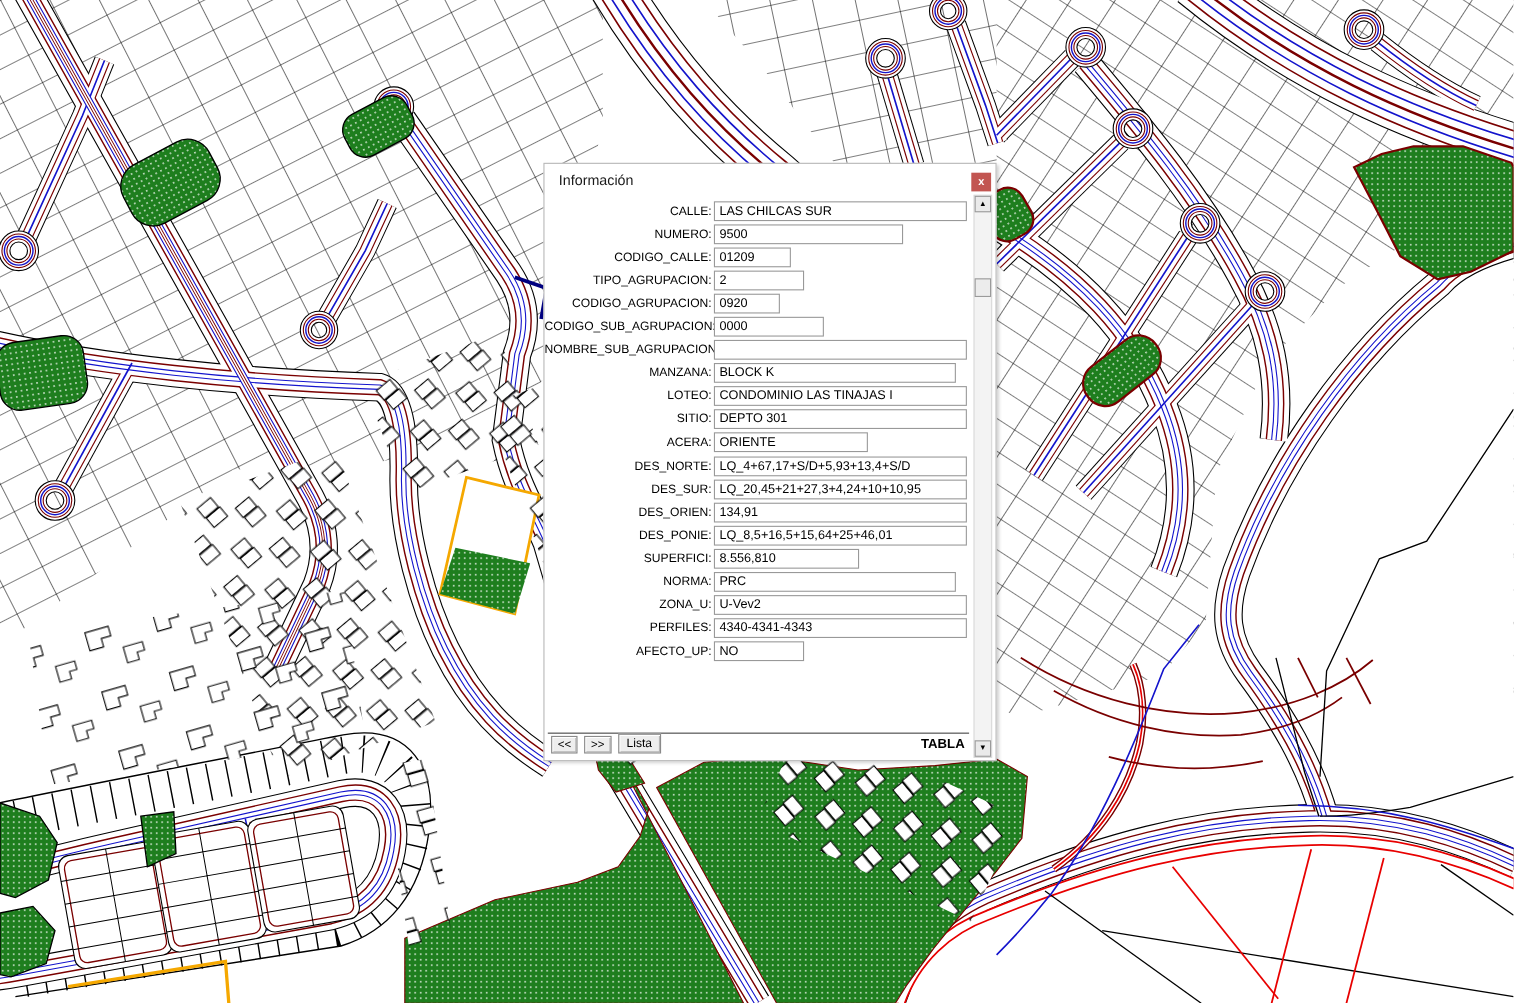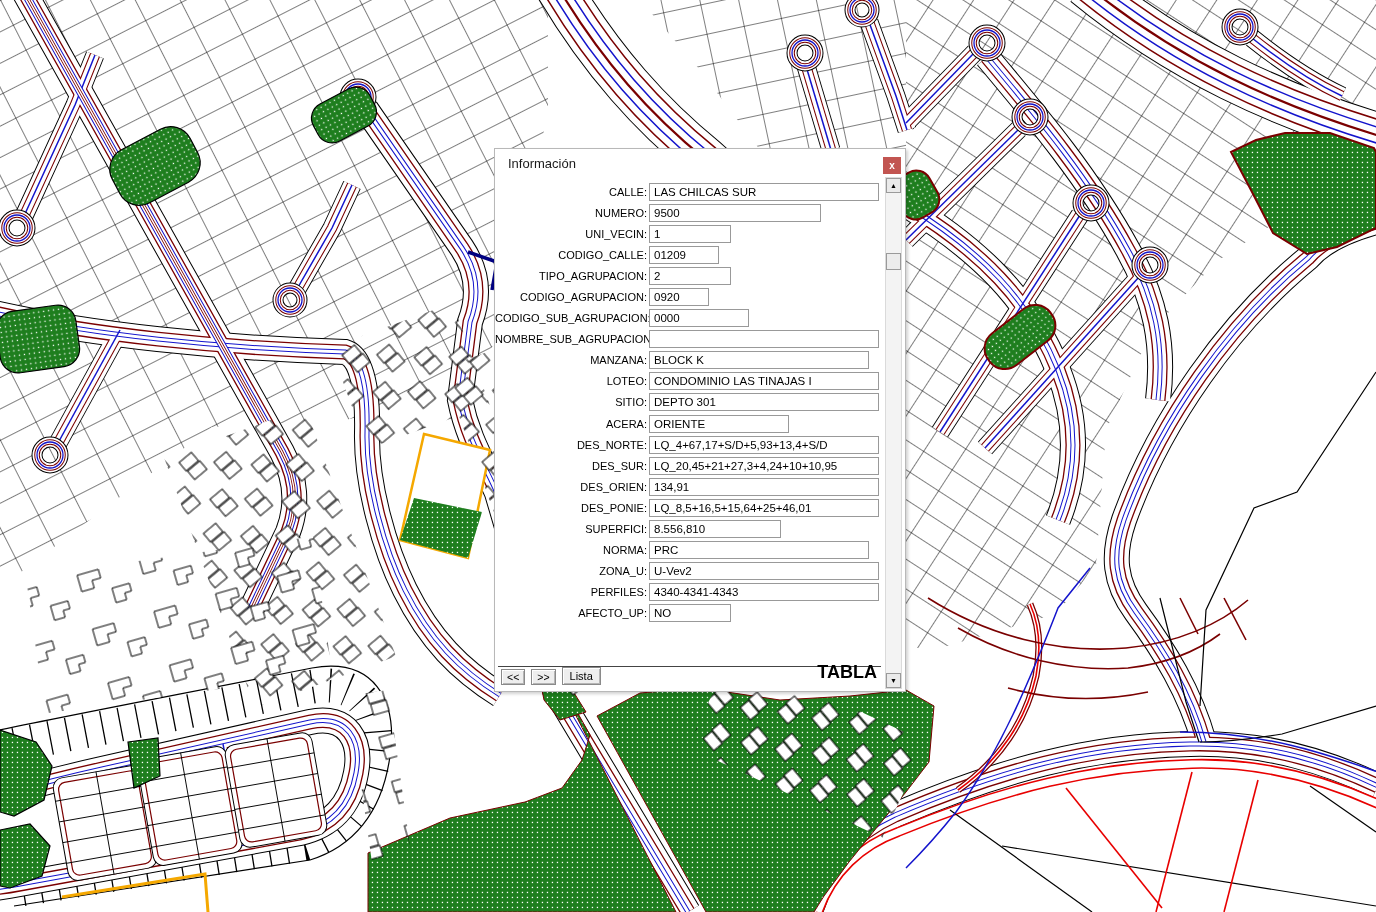--- a/index.html
+++ b/index.html
@@ -43,21 +43,21 @@
   #fields{position:absolute;left:0;top:26px;right:26px;padding-top:8px;}
   .row{display:flex;align-items:center;height:18px;margin-bottom:3.05px;}
   .row label{width:152px;text-align:right;font-size:11px;color:#000;white-space:nowrap;flex:none;}
   .row input{margin-left:2px;height:16px;border:1px solid #999;background:#fff;font-family:"Liberation Sans",sans-serif;
     font-size:11.5px;color:#000;padding:0 0 0 4px;box-sizing:content-box;width:var(--iw,236px);}
   #sep{position:absolute;left:3px;right:24px;bottom:24px;border-top:1.6px solid #444;}
   #btnrow{position:absolute;left:6px;bottom:6px;display:flex;gap:6px;align-items:flex-end;}
   #btnrow button{font-family:"Liberation Sans",sans-serif;font-size:10.5px;color:#000;background:#eee;
     border:1px solid #8a8a8a;box-shadow:inset 1px 1px 0 #fff, inset -1px -1px 0 #b5b5b5;height:16px;padding:0 5px;}
   #btnrow button.lista{height:18px;font-size:11px;padding:0 7px;}
-  #status{position:absolute;right:28px;bottom:8px;font-size:18px;font-weight:bold;color:#000;}
+  #status{position:absolute;right:28px;bottom:8px;font-size:12px;font-weight:bold;color:#000;}
   #sbar{position:absolute;top:28px;right:3px;bottom:2px;width:17px;background:#f3f3f3;border:1px solid #dadada;box-sizing:border-box;}
   .sbtn{position:absolute;left:0;width:15px;height:15px;background:#eaeaea;border:1px solid #9a9a9a;
     box-sizing:border-box;text-align:center;font-size:7px;line-height:13px;color:#000;}
   #sb-up{top:0;} #sb-down{bottom:0;}
   #sb-thumb{position:absolute;left:0;top:75px;width:15px;height:17px;background:#ececec;border:1px solid #9a9a9a;box-sizing:border-box;}
 </style>
 </head>
 <body>
 
 <div id="stage">
@@ -292,24 +292,20 @@
 
   <div id="fields">
     <div class="row" style="--iw:236px">
       <label>CALLE:</label>
       <input value="LAS CHILCAS SUR" style="">
     </div>
     <div class="row" style="--iw:166px">
       <label>NUMERO:</label>
       <input value="9500" style="">
     </div>
-    <div class="row" style="--iw:76px">
-      <label>UNI_VECIN:</label>
-      <input value="1" style="">
-    </div>
     <div class="row" style="--iw:64px">
       <label>CODIGO_CALLE:</label>
       <input value="01209" style="">
     </div>
     <div class="row" style="--iw:76px">
       <label>TIPO_AGRUPACION:</label>
       <input value="2" style="">
     </div>
     <div class="row" style="--iw:54px">
       <label>CODIGO_AGRUPACION:</label>

